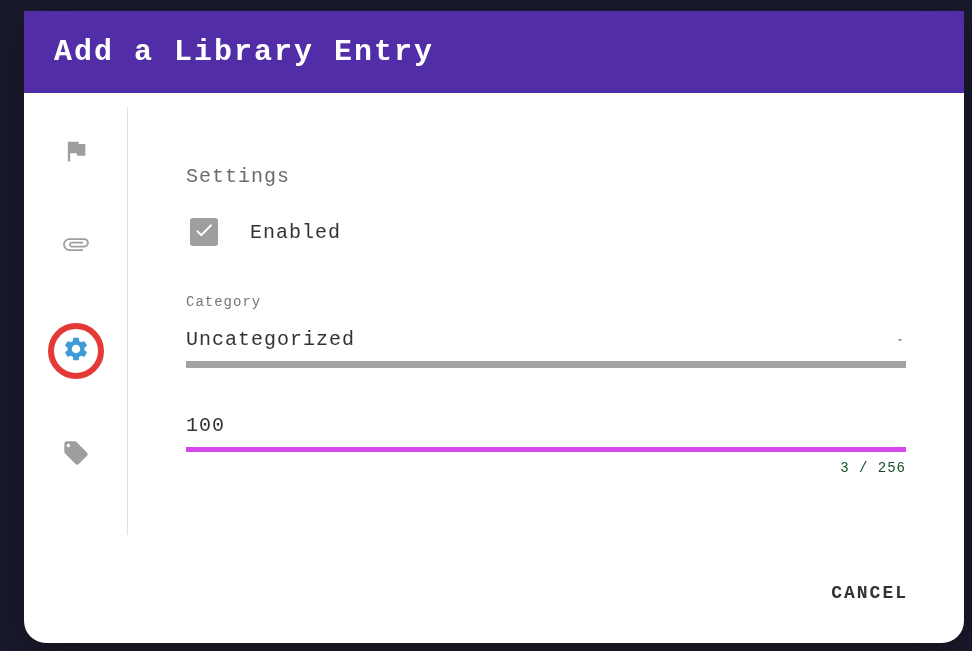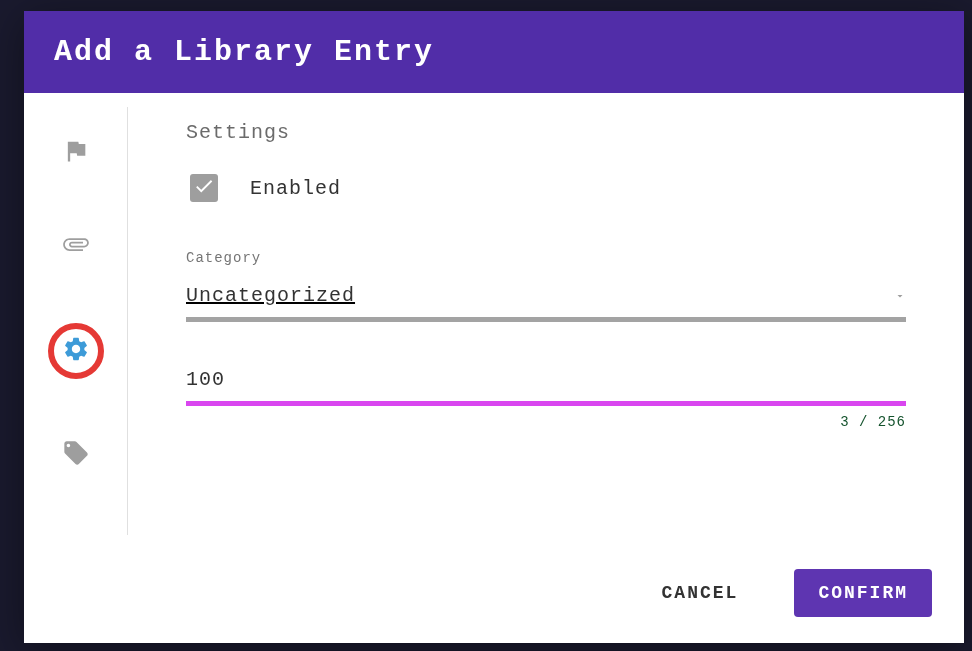--- a/index.html
+++ b/index.html
@@ -20,20 +20,21 @@
     .modal {
       position: absolute;
       top: 11px;
       left: 24px;
       width: 940px;
       height: 632px;
       background: #fff;
       box-shadow: 0 8px 40px rgba(0,0,0,.4);
       display: flex;
       flex-direction: column;
+      border-radius: 22px;
     }
 
     .modal-header {
       background: #512DA8;
       color: #fff;
       padding: 24px 30px;
       font-size: 30px;
       font-weight: bold;
       letter-spacing: 2px;
       font-family: 'Courier New', monospace;
@@ -83,20 +84,21 @@
     .sidebar-item.active svg {
       fill: #3d9bd8;
       width: 28px;
       height: 28px;
     }
 
     .content {
       flex: 1;
       padding: 28px 58px 0 58px;
       font-family: 'Courier New', monospace;
+      margin-top: 44px;
     }
 
     .section-title {
       font-size: 20px;
       color: #6b6b6b;
       margin-bottom: 30px;
       letter-spacing: 1px;
     }
 
     .checkbox-row {
@@ -133,24 +135,23 @@
       font-size: 14px;
       color: #757575;
       margin-bottom: 12px;
       letter-spacing: 1px;
     }
 
     .select-field {
       display: flex;
       justify-content: space-between;
       align-items: flex-end;
-      border-bottom: 5px solid #a3a3a3;
+      border-bottom: 7px solid #a3a3a3;
       padding: 6px 0 10px 0;
       cursor: pointer;
-      text-decoration: underline;
     }
 
     .select-value {
       font-size: 20px;
       color: #333;
       letter-spacing: 1px;
     }
 
     .dropdown-caret svg {
       width: 12px;
@@ -276,16 +277,15 @@
       <div class="field">
         <input class="text-field" type="text" value="100" style="">
         <div class="counter">3 / 256</div>
       </div>
     </div>
 
   </div>
 
   <div class="modal-footer">
     <button class="btn btn-cancel">CANCEL</button>
-    <button class="btn btn-confirm">CONFIRM</button>
   </div>
 
 </div>
 
 </body></html>

